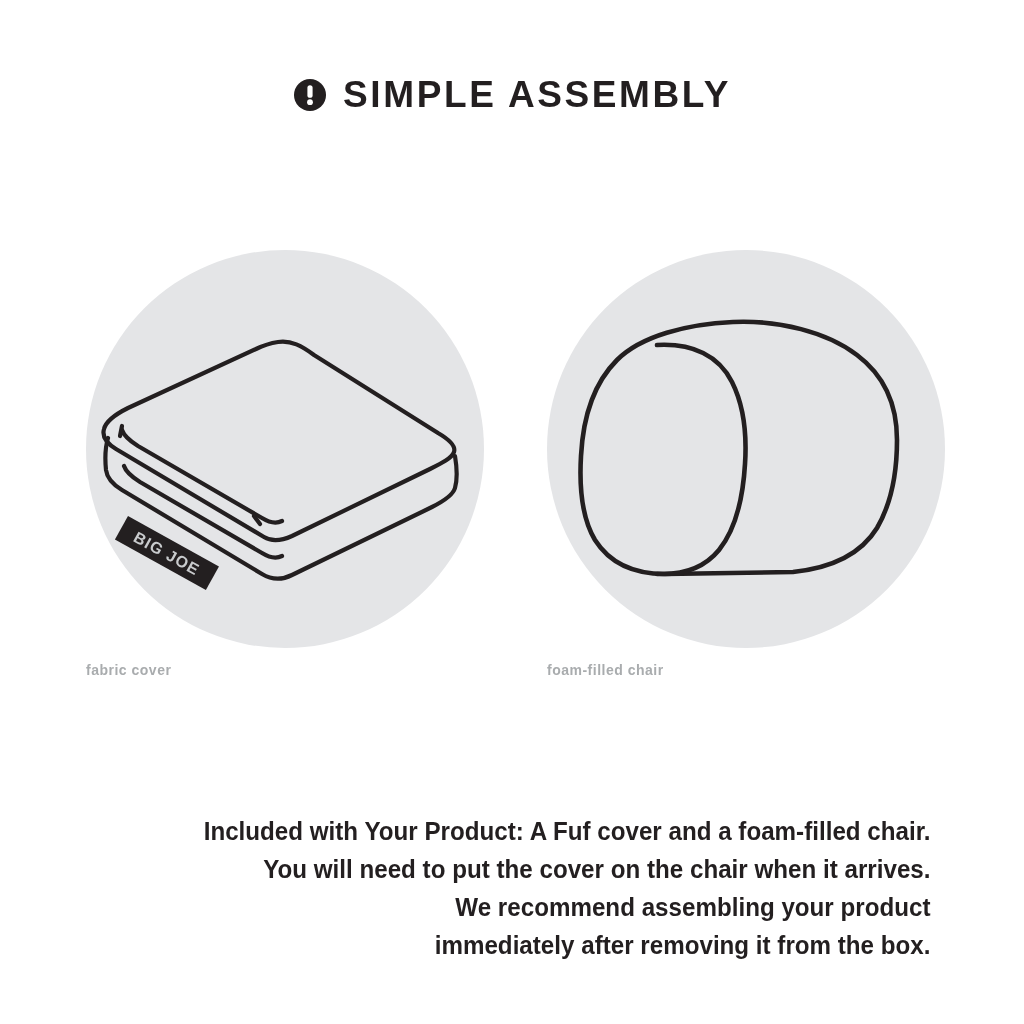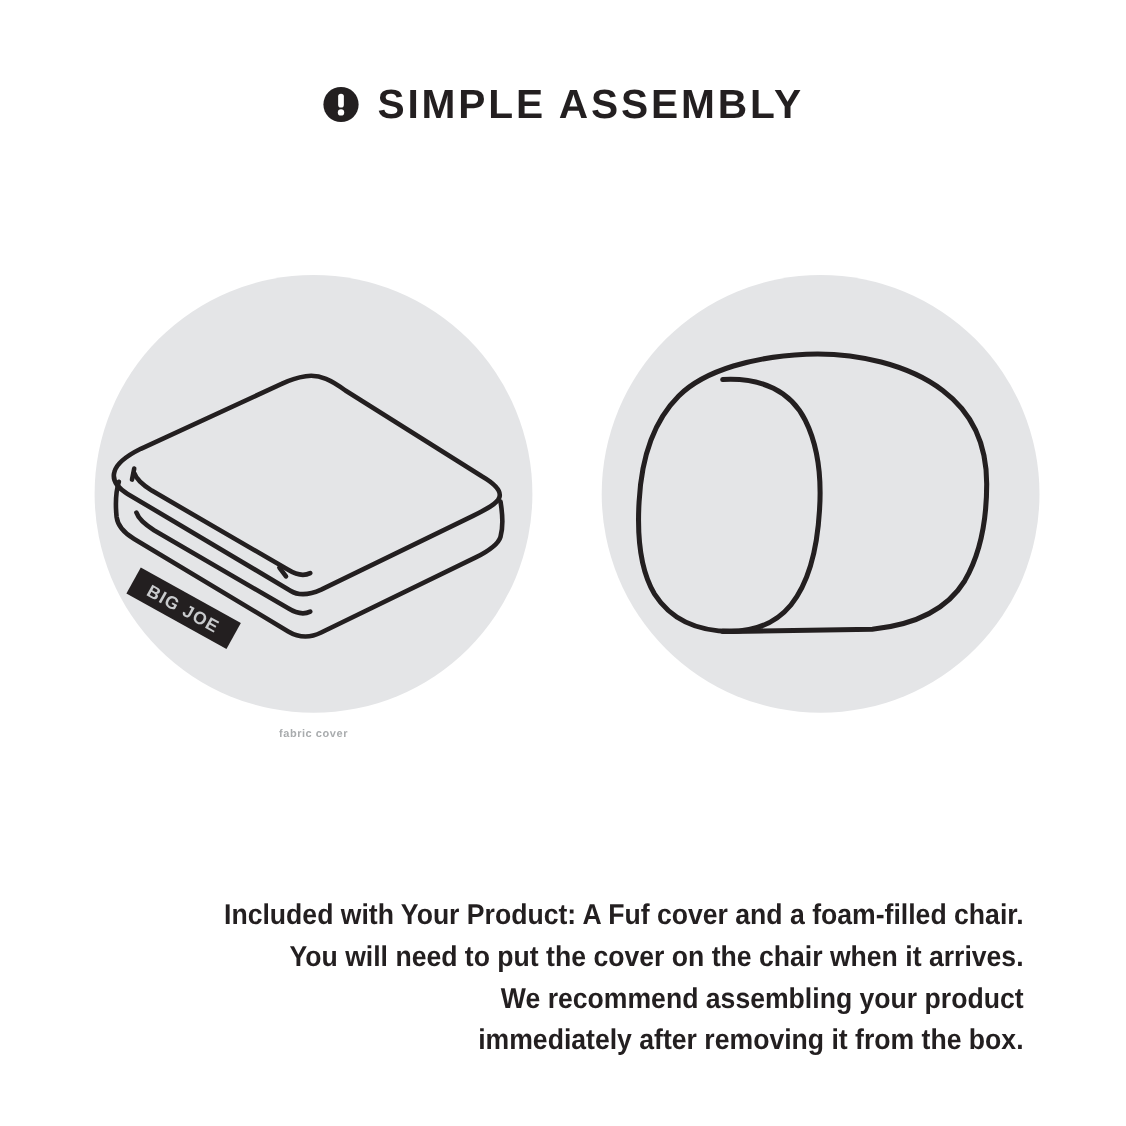--- a/index.html
+++ b/index.html
@@ -83,24 +83,24 @@
     left: 0;
     width: 398px;
     height: 398px;
     display: block;
   }
   .caption {
     position: absolute;
     top: 412px;
     left: 0;
     width: 398px;
-    text-align: center;
+    text-align: left;
     font-family: "Liberation Sans", sans-serif;
     font-weight: bold;
-    font-size: 10px;
+    font-size: 14px;
     letter-spacing: 0.5px;
     color: #a9acae;
   }
 
   
   .body-copy {
     position: absolute;
     top: 812px;
     left: 62px;
     width: 900px;
@@ -205,20 +205,21 @@
 
           <path d="M110 95
                    C 146 93, 172 106, 185 132
                    C 196 154, 200 184, 198 214
                    C 196 248, 188 280, 172 300
                    C 158 317, 138 324, 116 324
                    L 110 324"></path>
         </g>
       </svg>
 
+      <div class="caption">foam-filled chair</div>
     </div>
   </div>
 
   <div class="body-copy">
     <div class="body-line">Included with Your Product: A Fuf cover and a foam-filled chair.</div>
     <div class="body-line">You will need to put the cover on the chair when it arrives.</div>
     <div class="body-line">We recommend assembling your product</div>
     <div class="body-line">immediately after removing it from the box.</div>
   </div>
 

